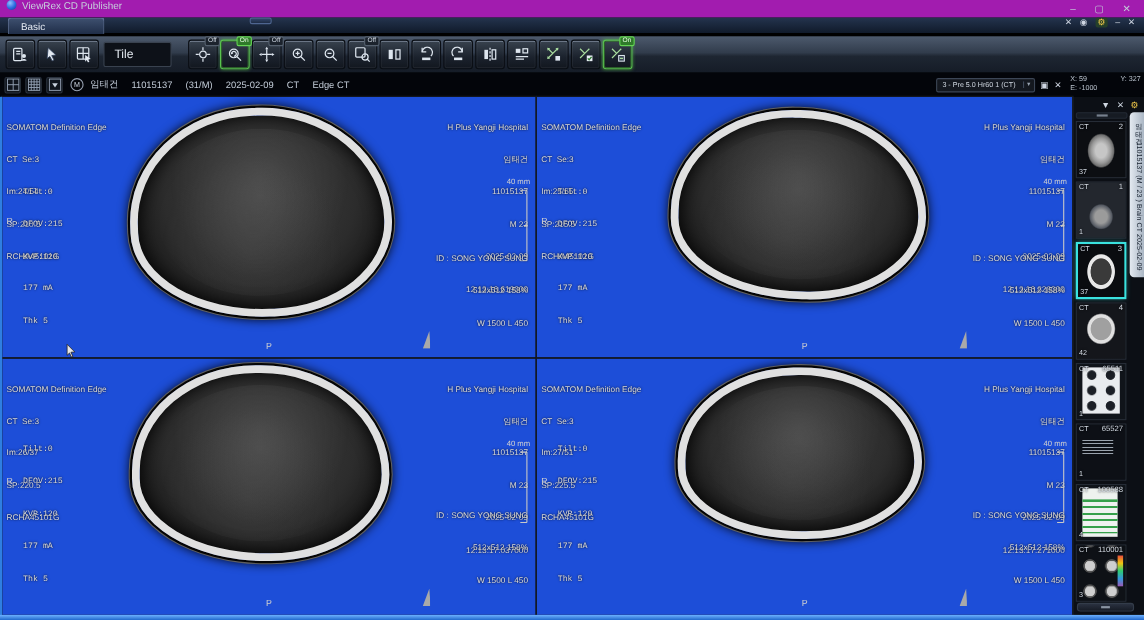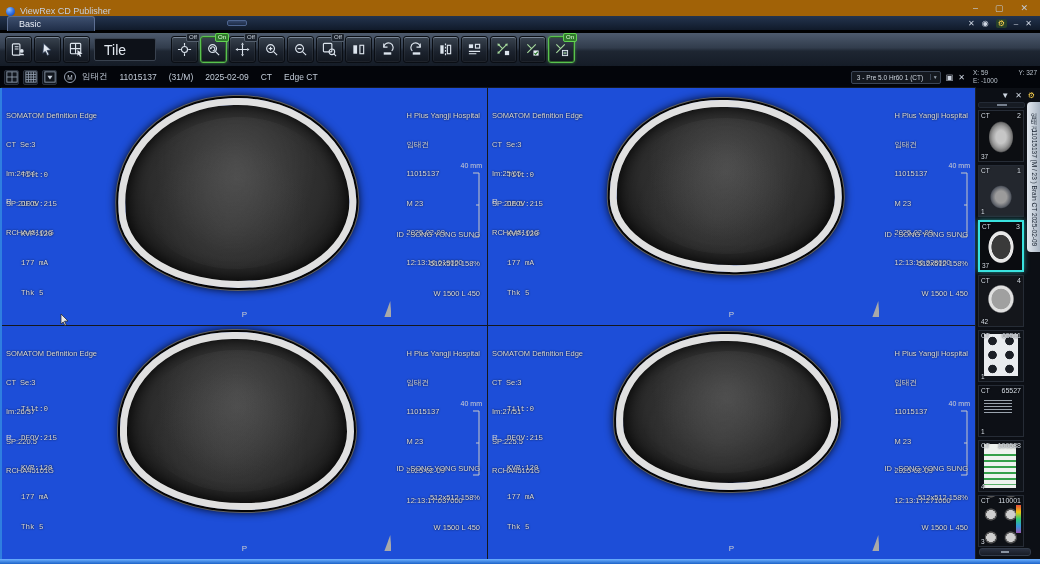--- a/index.html
+++ b/index.html
@@ -1,48 +1,48 @@
 <!DOCTYPE html>
 <html><head>
 <meta charset="utf-8">
 <style>
   html,body{margin:0;padding:0;background:#000;width:1040px;height:564px;overflow:hidden;
     font-family:"Liberation Sans",sans-serif;position:relative;-webkit-font-smoothing:antialiased;}
   *{box-sizing:border-box;}
 
   
-  .titlebar{position:absolute;top:0;left:0;right:0;height:16px;background:#a16207;display:flex;align-items:flex-end;padding-left:6px;}
+  .titlebar{position:absolute;top:0;left:0;right:0;height:16px;background:#a21caf;display:flex;align-items:flex-start;padding-left:6px;}
   .logo{width:9px;height:9px;border-radius:50%;background:radial-gradient(circle at 35% 30%,#8fc0ff,#2a6ae0 55%,#123a8a);margin-right:5px;flex:0 0 auto;}
   .title-text{font-size:9px;color:#c6cfdc;}
   .win-controls{margin-left:auto;display:flex;gap:17px;padding-right:12px;color:#c2cbd8;font-size:9px;line-height:16px;}
   .win-controls span{cursor:default;}
 
   
-  .menubar{position:absolute;top:16px;left:0;right:0;height:14px;background:linear-gradient(#24344e,#101a2a);display:flex;align-items:center;}
+  .menubar{position:absolute;top:16px;left:0;right:0;height:14px;background:linear-gradient(#24344e,#101a2a);display:flex;align-items:flex-start;}
   .basic-tab{margin-left:7px;width:88px;height:15px;background:linear-gradient(#3d4f6e,#1f2d47);border:1px solid #5d6f92;border-bottom:none;border-radius:3px 3px 0 0;color:#e8edf5;font-size:9px;display:flex;align-items:center;padding-left:11px;}
   .menu-items{display:flex;margin-left:40px;gap:3px;align-items:center;}
   .menu-item{font-size:9px;color:#d7dee9;padding:2px 9px;border:1px solid transparent;border-radius:2px;}
   .menu-item.active{background:linear-gradient(#33466b,#1d2b44);border-color:#4e6590;}
   .menu-right{margin-left:auto;display:flex;gap:7px;padding-right:8px;font-size:8px;color:#cfd6e2;align-items:center;}
   .menu-right .wrench{color:#ffd34d;background:#26402a;border-radius:2px;padding:0 2px;}
 
   
   .toolbar{position:absolute;top:33px;left:0;right:0;height:33px;display:flex;align-items:center;padding-left:5px;
     background:linear-gradient(#4d5a6d 0%,#313c4c 45%,#1e2632 55%,#151c27 100%);}
   .tool-btn{width:27px;height:27px;margin-right:2px;border-radius:3px;position:relative;flex:0 0 auto;
     background:linear-gradient(#39434f,#1b222d 60%,#12171f);border:1px solid #0a0e14;
     box-shadow:inset 0 1px 0 rgba(170,185,205,.55),inset 0 0 0 1px rgba(255,255,255,.05);
     display:flex;align-items:center;justify-content:center;}
   .tool-btn.active{border-color:#59c24e;box-shadow:inset 0 0 0 1px #2c5f2a,inset 0 1px 0 rgba(160,255,160,.3),0 0 3px rgba(90,200,70,.55);}
   .tool-btn svg{display:block;}
   .ti{stroke:#dde5ee;fill:none;stroke-width:1.2;}
   .badge{position:absolute;top:-4px;right:-3px;font-size:6px;line-height:7px;padding:0 2px;background:#1c232d;border:1px solid #55606e;border-radius:2px;color:#cdd5df;z-index:3;}
   .badge:empty{display:none;}
   .tool-btn.active .badge{background:#2f7a2a;border-color:#63d453;color:#eaffe6;}
-  .tile-select{width:62px;height:23px;background:#0d1118;border:1px solid #39424f;border-radius:2px;color:#e2e8ef;font-size:14px;display:flex;align-items:center;padding-left:9px;margin:0 8px 0 2px;}
+  .tile-select{width:62px;height:23px;background:#0d1118;border:1px solid #39424f;border-radius:2px;color:#e2e8ef;font-size:11px;display:flex;align-items:center;padding-left:9px;margin:0 8px 0 2px;}
   .tb-gap{width:7px;flex:0 0 auto;}
 
   
   .patientbar{position:absolute;top:66px;left:0;right:0;height:22px;background:#03050a;display:flex;align-items:center;padding-left:4px;color:#c3ccd8;font-size:8.5px;}
   .pb-icon{margin-right:4px;display:flex;align-items:center;justify-content:center;width:15px;height:15px;border:1px solid #2a323e;border-radius:2px;background:#10151d;}
   .m-circle{width:12px;height:12px;border:1px solid #98a2b2;border-radius:50%;font-size:6.5px;color:#c9d2de;display:flex;align-items:center;justify-content:center;margin:0 6px 0 3px;}
   .pb-text{margin-right:12px;white-space:pre;}
   .series-group{margin-left:auto;display:flex;align-items:center;gap:5px;}
   .series-select{width:90px;height:13px;background:#14181f;border:1px solid #3c4656;border-radius:2px;font-size:6.5px;color:#cfd6df;display:flex;align-items:center;padding:0 2px 0 5px;}
   .series-select .sel-arrow{margin-left:auto;font-size:5px;color:#9aa5b2;border-left:1px solid #3c4656;padding-left:2px;}
@@ -68,21 +68,21 @@
   .skull::before{content:"";position:absolute;inset:7%;border-radius:50%;
     background:radial-gradient(ellipse at 50% 30%,rgba(125,125,125,.22),transparent 60%),
                radial-gradient(ellipse at 45% 72%,rgba(105,105,105,.18),transparent 55%);}
   .viewport.i0 .skull{left:116px;top:10px;width:238px;height:190px;transform:rotate(-2deg);}
   .viewport.i1 .skull{left:122px;top:12px;width:232px;height:172px;transform:rotate(1deg);}
   .viewport.i2 .skull{left:118px;top:6px;width:234px;height:178px;}
   .viewport.i3 .skull{left:128px;top:8px;width:222px;height:156px;transform:rotate(-1deg);}
 
   .ov{position:absolute;font-size:7.5px;line-height:9.8px;color:#dadada;text-shadow:0 0 2px #000;white-space:pre;}
   .ov-tl{left:4px;top:3px;}
-  .ov-tr{right:7px;top:3px;text-align:left;}
+  .ov-tr{right:7px;top:3px;text-align:right;}
   .ov-bl{left:19px;bottom:7px;font-family:Liberation Mono, monospace;}
   .ov-br{right:7px;bottom:7px;text-align:right;padding-left:12px;}
   .wedge{position:absolute;left:0;bottom:1px;width:7px;height:16px;background:#a9a9a9;clip-path:polygon(85% 0,100% 100%,0 100%);}
   .or-l{position:absolute;left:4px;top:46%;font-size:8px;color:#cfcfcf;}
   .or-b{position:absolute;left:50%;bottom:6px;transform:translateX(-50%);font-size:8px;color:#cfcfcf;}
   .ruler{position:absolute;right:5px;top:74px;font-size:7px;color:#d0d0d0;text-align:right;}
   .ruler svg{display:block;margin:3px 1px 0 auto;}
   .mouse-cursor{position:absolute;left:60px;top:224px;z-index:9;}
 
   

